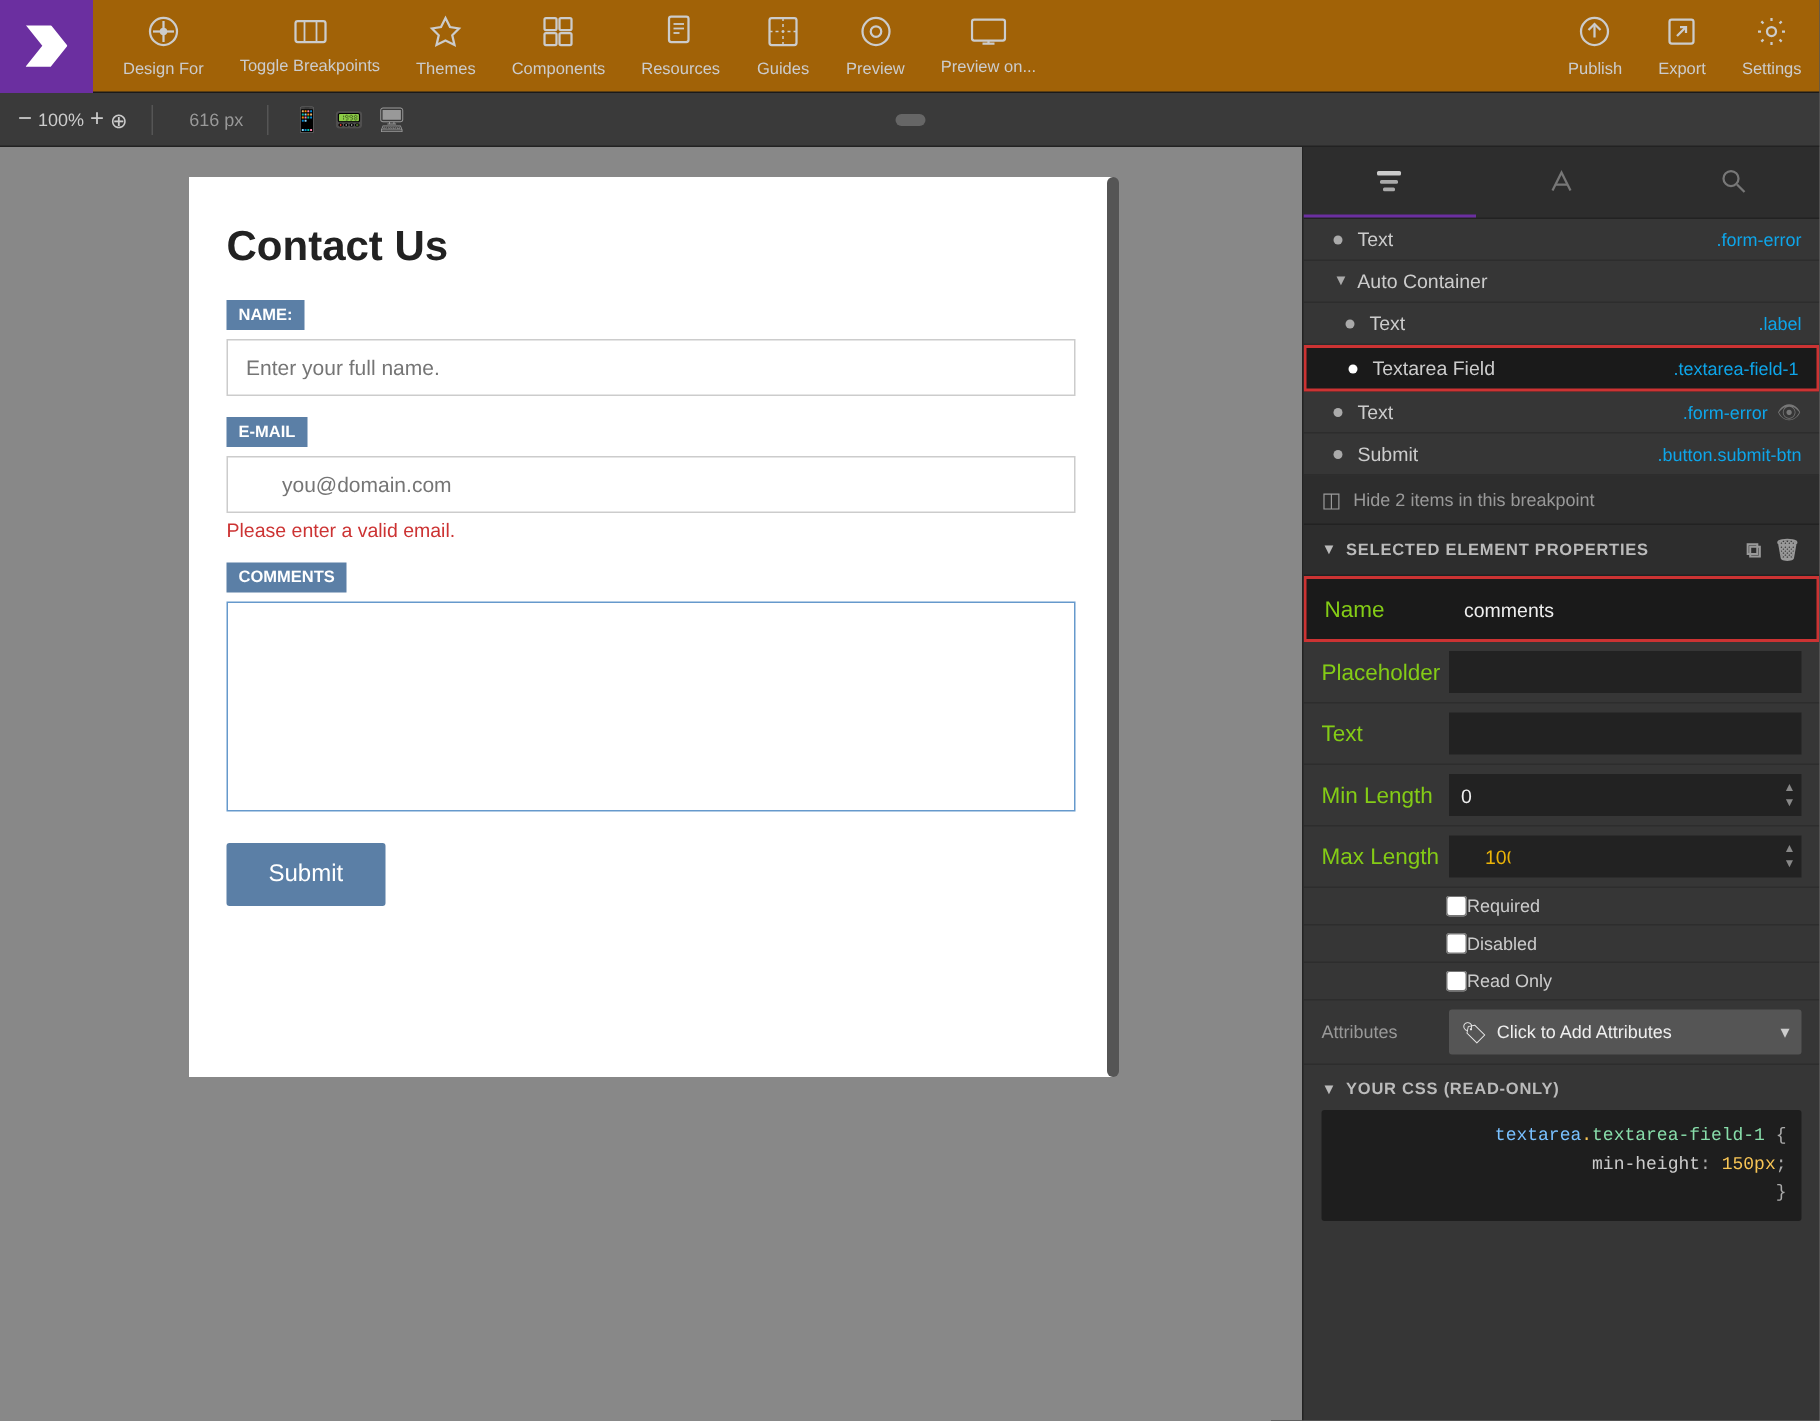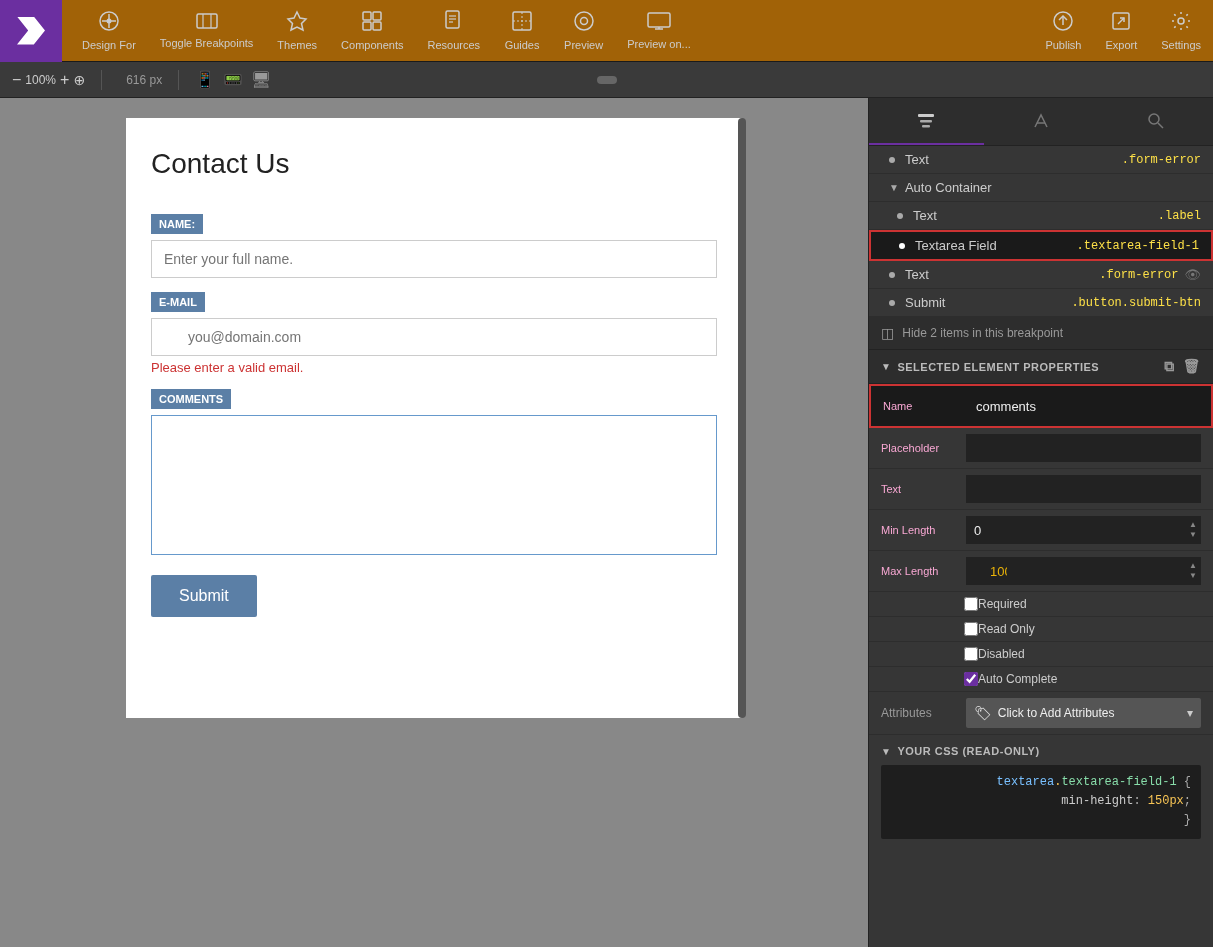--- a/index.html
+++ b/index.html
@@ -108,23 +108,23 @@
     }
     .canvas-white {
       width: 616px;
       background: white;
       padding: 30px 25px;
       min-height: 600px;
       position: relative;
     }
     .form-title {
       font-size: 28px;
-      font-weight: 400;
+      font-weight: 700;
       color: #222;
-      margin-bottom: 34px;
+      margin-bottom: 20px;
     }
     .field-label-badge {
       display: inline-block;
       background: #5b7fa6;
       color: white;
       font-size: 11px;
       font-weight: 700;
       padding: 4px 8px;
       margin-bottom: 6px;
     }
@@ -221,21 +221,21 @@
       display: flex;
       align-items: center;
       padding: 6px 12px 6px 20px;
       color: #ccc;
       font-size: 13px;
       cursor: pointer;
       border-bottom: 1px solid #2d2d2d;
     }
     .layer-item .dot { width: 6px; height: 6px; background: #aaa; border-radius: 50%; margin-right: 10px; flex-shrink: 0; }
     .layer-item .layer-name { flex: 1; }
-    .layer-item .layer-class { color: #fde047; font-size: 12px; margin-left: 4px; font-family: Liberation Mono, monospace; }
+    .layer-item .layer-class { color: #0ea5e9; font-size: 12px; margin-left: 4px; }
     .layer-item.selected { background: #222; border: 1px solid #cc3333; }
     .layer-item.selected .dot { background: white; }
 
     
     .eye-icon { color: #777; font-size: 13px; margin-left: 6px; }
 
     
     .hide-items-row {
       display: flex;
       align-items: center;
@@ -261,22 +261,22 @@
     .sel-props-actions { display: flex; gap: 8px; }
     .sel-props-actions span { color: #999; cursor: pointer; font-size: 14px; }
 
     .prop-row {
       display: flex;
       align-items: center;
       padding: 6px 12px;
       border-bottom: 1px solid #2d2d2d;
     }
     .prop-label {
-      color: #f9a8d4;
-      font-size: 11px;
+      color: #84cc16;
+      font-size: 15px;
       width: 85px;
       flex-shrink: 0;
     }
     .prop-input {
       flex: 1;
       background: #222;
       border: none;
       color: #eee;
       font-size: 13px;
       padding: 4px 8px;
@@ -707,33 +707,29 @@
           </div>
         </div>
       </div>
 
       <div class="checkbox-row">
         <input type="checkbox" id="required-cb" style="">
         <label for="required-cb">Required</label>
       </div>
 
       <div class="checkbox-row">
+        <input type="checkbox" id="disabled-cb" style="">
+        <label for="disabled-cb">Disabled</label>
+      </div>
+
+      <div class="checkbox-row">
         <input type="checkbox" id="readonly-cb" style="">
         <label for="readonly-cb">Read Only</label>
       </div>
 
-      <div class="checkbox-row">
-        <input type="checkbox" id="disabled-cb" style="">
-        <label for="disabled-cb">Disabled</label>
-      </div>
-
-      <div class="checkbox-row">
-        <input type="checkbox" id="autocomplete-cb" checked="" style="">
-        <label for="autocomplete-cb">Auto Complete</label>
-      </div>
 
       <div class="attributes-row">
         <span class="attr-label">Attributes</span>
         <div class="attr-select-wrap">
           <span class="attr-tag-icon">🏷</span>
           <span class="attr-select-text">Click to Add Attributes</span>
           <span class="attr-chevron">▾</span>
         </div>
       </div>
 

